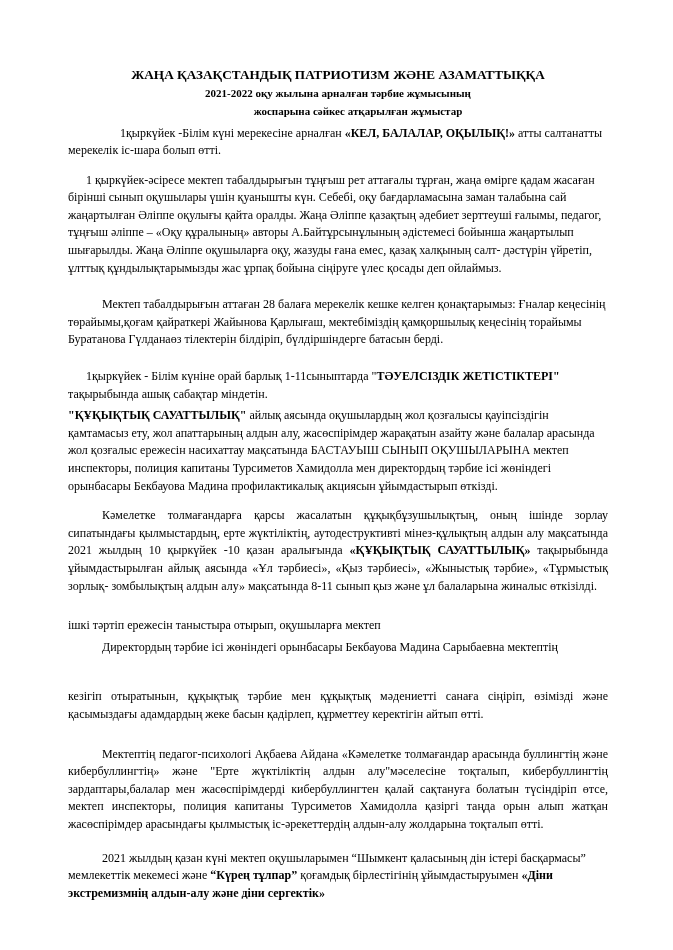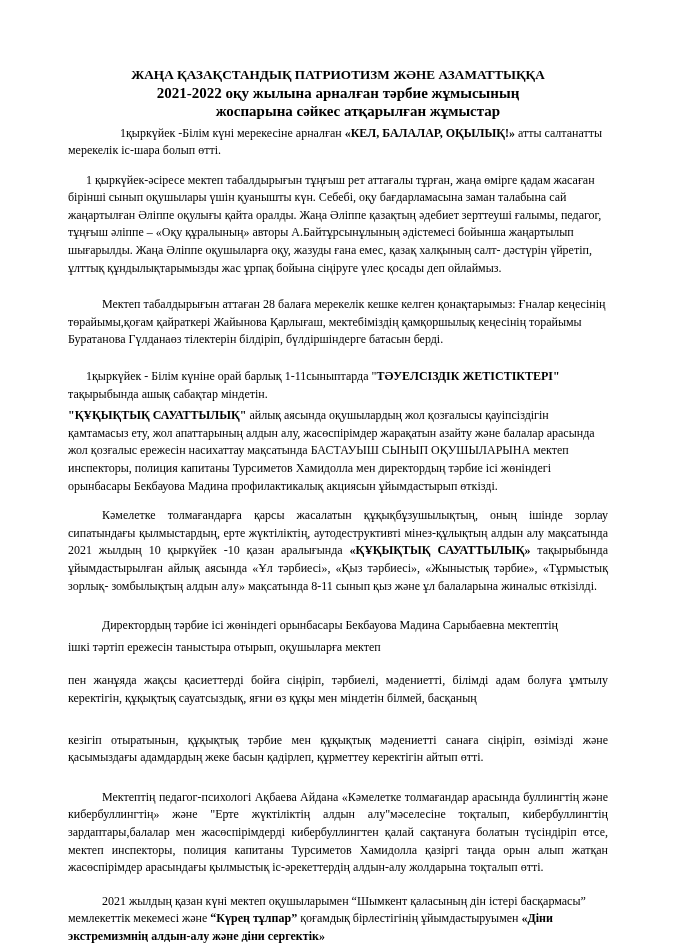--- a/index.html
+++ b/index.html
@@ -41,21 +41,21 @@
   }
   .title-line-1,
   .title-line-2 {
     font-size: 13.2px;
     line-height: 17.5px;
     letter-spacing: 0.05px;
     white-space: nowrap;
   }
   .title-line-3,
   .title-line-4 {
-    font-size: 15px;
+    font-size: 11px;
     line-height: 18.5px;
     white-space: nowrap;
   }
   .title-line-4 {
     padding-left: 40px;
   }
 
   
   p.para {
     margin: 4px;
@@ -114,24 +114,23 @@
     <p class="para"><span class="indent-sm"></span><span>1қыркүйек - Білім күніне орай барлық 1-11сыныптарда "</span><b>ТӘУЕЛСІЗДІК ЖЕТІСТІКТЕРІ"</b><span> тақырыбында ашық сабақтар міндетін.</span></p>
 
     <p class="para"><b>"ҚҰҚЫҚТЫҚ САУАТТЫЛЫҚ"</b><span> айлық аясында оқушылардың жол қозғалысы қауіпсіздігін қамтамасыз ету, жол апаттарының алдын алу, жасөспірімдер  жарақатын азайту және балалар арасында жол қозғалыс ережесін насихаттау  мақсатында БАСТАУЫШ СЫНЫП ОҚУШЫЛАРЫНА мектеп инспекторы,  полиция капитаны Турсиметов Хамидолла мен директордың тәрбие ісі жөніндегі орынбасары  Бекбауова Мадина  профилактикалық акциясын ұйымдастырып өткізді.</span></p>
 
     <div class="gap-xs"></div>
 
     <p class="para justify"><span class="indent"></span><span>Кәмелетке толмағандарға қарсы жасалатын құқықбұзушылықтың, оның  ішінде зорлау сипатындағы қылмыстардың, ерте жүктіліктің, аутодеструктивті  мінез-құлықтың алдын алу мақсатында 2021 жылдың 10 қыркүйек -10 қазан     аралығында </span><b>«ҚҰҚЫҚТЫҚ САУАТТЫЛЫҚ»</b><span> тақырыбында ұйымдастырылған  айлық аясында «Ұл тәрбиесі», «Қыз тәрбиесі», «Жыныстық тәрбие», «Тұрмыстық    зорлық- зомбылықтың алдын алу» мақсатында 8-11 сынып қыз және ұл балаларына  жиналыс өткізілді.</span></p>
 
     <div class="gap-l"></div>
 
+    <p class="para"><span>ішкі тәртіп ережесін таныстыра отырып, оқушыларға  мектеп</span></p>
     <p class="para"><span class="indent"></span><span>Директордың тәрбие ісі жөніндегі орынбасары Бекбауова Мадина Сарыбаевна мектептің</span></p>
-    <p class="para"><span>ішкі тәртіп ережесін таныстыра отырып, оқушыларға  мектеп</span></p>
     <div class="gap-s"></div>
-    <p class="para justify"><span>пен жанұяда жақсы қасиеттерді бойға сіңіріп, тәрбиелі, мәдениетті, білімді адам   болуға ұмтылу керектігін, құқықтық сауатсыздық, яғни өз құқы мен міндетін  білмей,  басқаның</span></p>
     <div class="gap-s"></div>
     <div class="gap-s"></div>
     <p class="para justify"><span>кезігіп отыратынын, құқықтық тәрбие  мен құқықтық мәдениетті санаға  сіңіріп, өзімізді және қасымыздағы адамдардың жеке басын қадірлеп, құрметтеу керектігін  айтып өтті.</span></p>
 
     <div class="gap-l"></div>
 
     <p class="para justify"><span class="indent"></span><span>Мектептің педагог-психологі Ақбаева Айдана   «Кәмелетке толмағандар арасында буллингтің және кибербуллингтің» және "Ерте жүктіліктің  алдын алу"мәселесіне тоқталып, кибербуллингтің зардаптары,балалар мен     жасөспірімдерді кибербуллингтен  қалай сақтануға болатын түсіндіріп өтсе, мектеп   инспекторы, полиция капитаны Турсиметов Хамидолла қазіргі таңда орын алып жатқан  жасөспірімдер арасындағы қылмыстық іс-әрекеттердің алдын-алу жолдарына  тоқталып өтті.</span></p>
 
     <div class="gap-s"></div>
 

